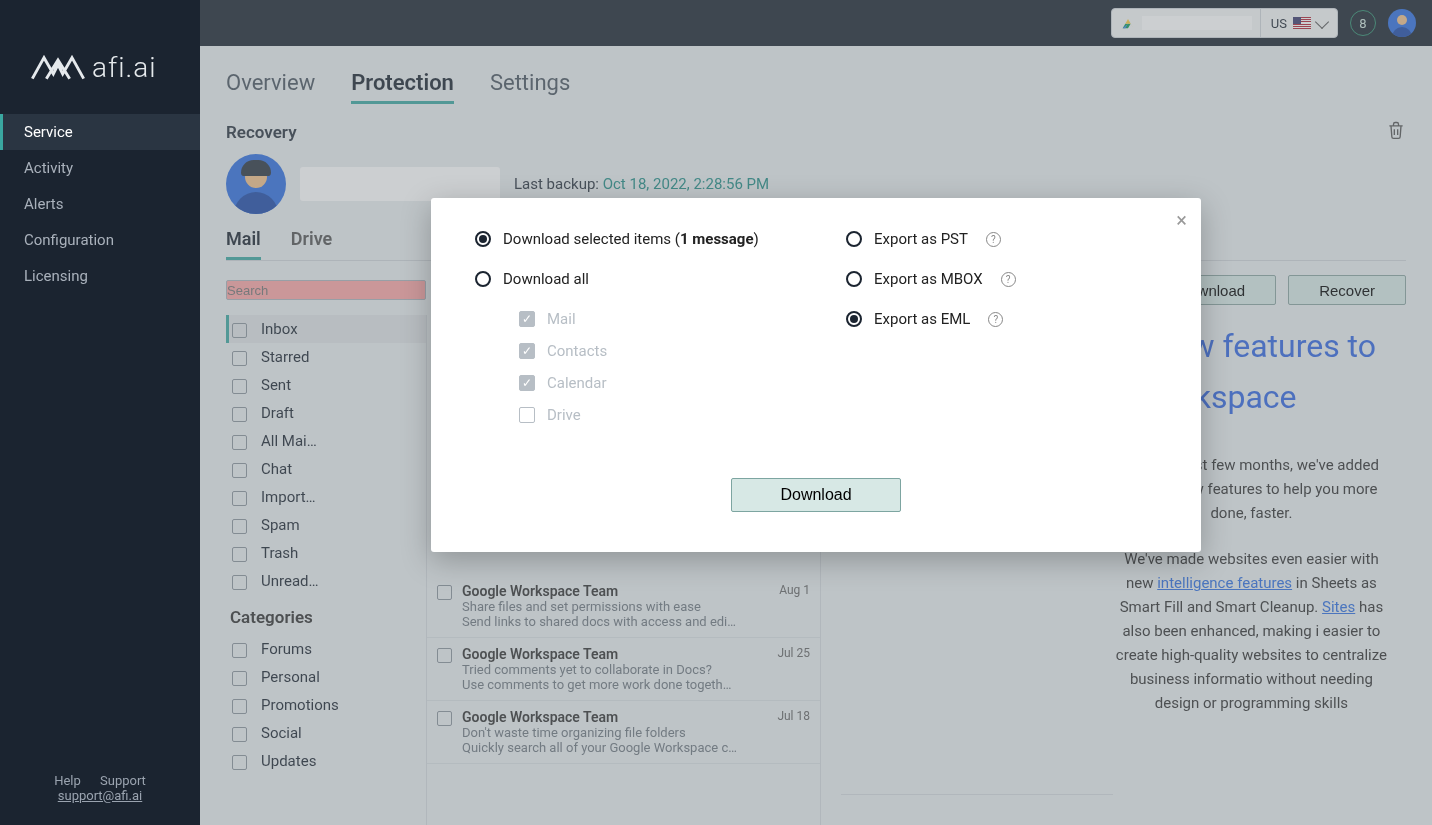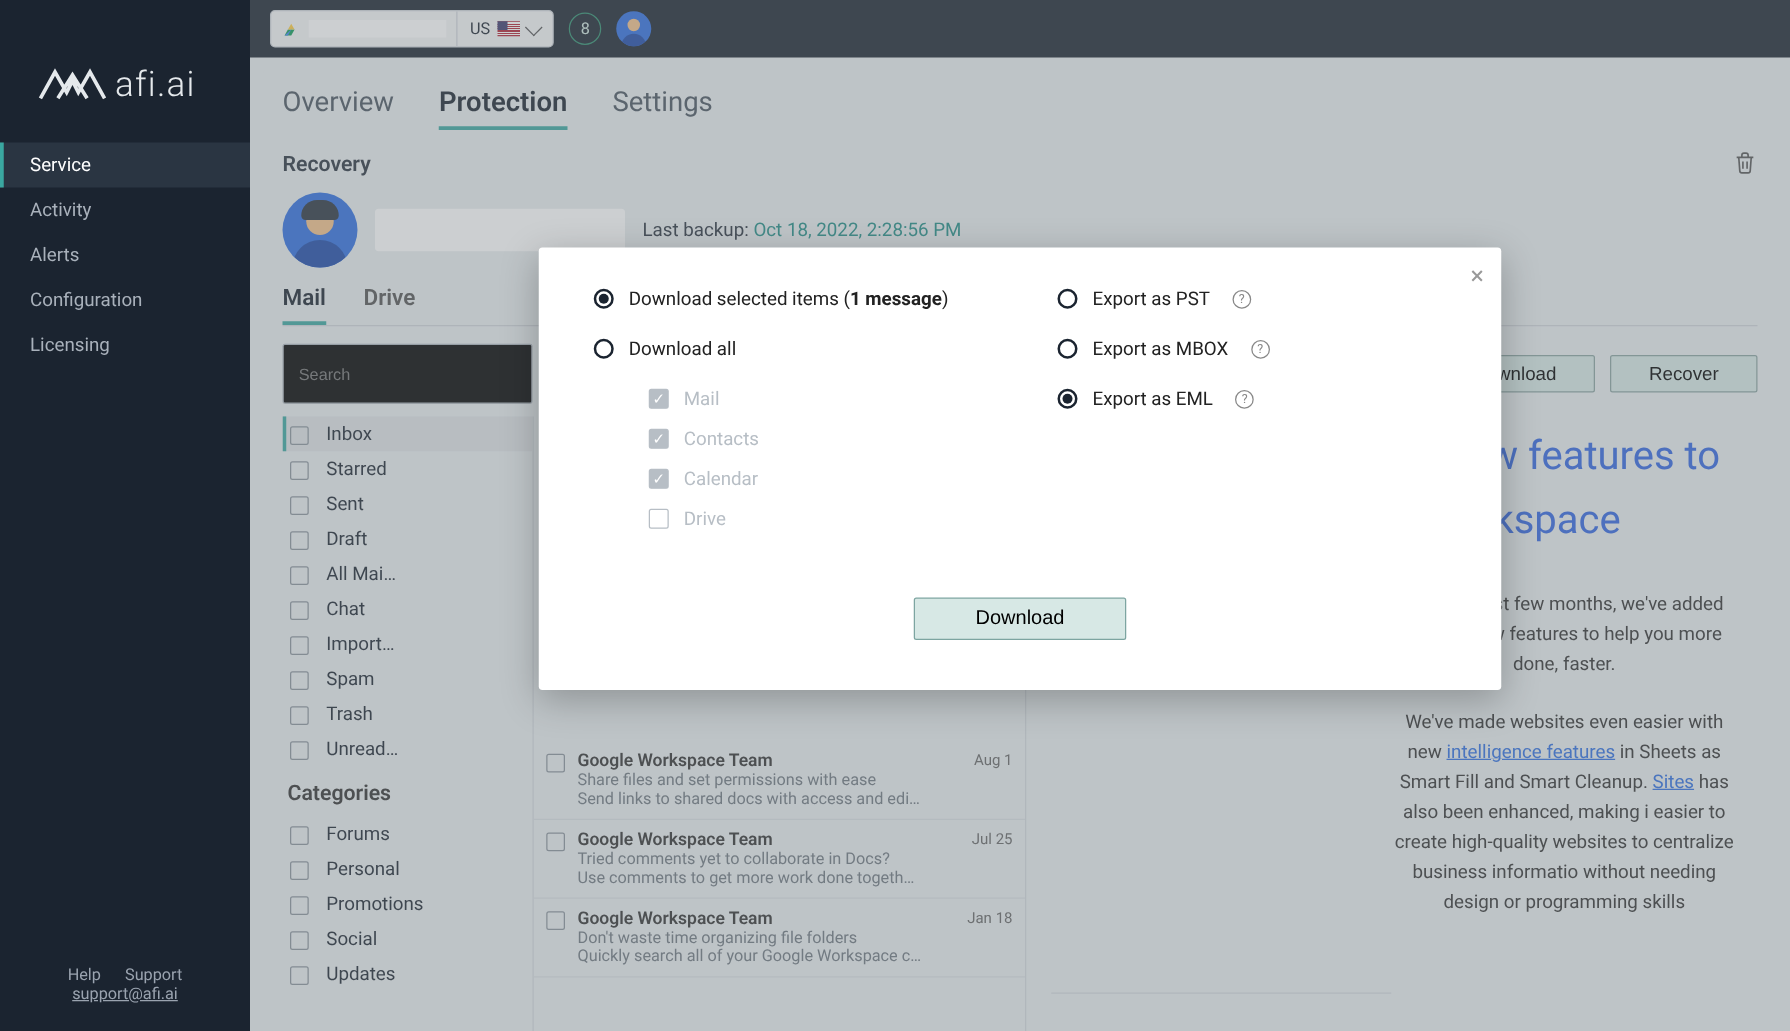--- a/index.html
+++ b/index.html
@@ -35,21 +35,21 @@
   .side-footer { padding: 14px 0 22px; text-align: center; font-size: 13px; color: #9aa3af; }
   .side-footer a { color: #9aa3af; text-decoration: underline; }
   .side-footer .row1 span { margin: 0 8px; }
 
   
   .main { flex: 1; display: flex; flex-direction: column; background: #e9edef; position: relative; }
 
   
   .topbar {
     height: 46px; background: #1b2430; display: flex; align-items: center;
-    padding: 0 16px; gap: 12px; justify-content: flex-start;
+    padding: 0 16px; gap: 12px; justify-content: flex-end;
   }
   .locale-box {
     display: flex; align-items: center; height: 30px;
     background: #f4f5f6; border-radius: 4px; overflow: hidden;
     border: 1px solid #cfd4d9;
   }
   .locale-left {
     display:flex; align-items:center; padding: 0 8px; gap:6px; height:100%;
     border-right: 1px solid #cfd4d9;
   }
@@ -94,22 +94,22 @@
   .user-name-blank { width:200px; height:34px; background:#fff; border-radius:3px; }
   .last-backup { font-size:15px; color:#2b3440;}
   .last-backup .lb-date { color:#238f88; }
 
   .subpanel { flex:1; padding: 0 16px; display:flex; flex-direction:column; overflow:hidden;}
   .subtabs { display:flex; gap:30px; font-size:18px; font-weight:600; color:#555; border-bottom:1px solid #cfd4d9;}
   .subtab { padding-bottom:8px; cursor:pointer;}
   .subtab.active { color:#1b2430; border-bottom:3px solid #3aa7a0;}
   .toolbar { display:flex; align-items:center; gap:12px; padding:14px 0 10px;}
   .search {
-    width:200px; height:48px; border:1px solid #aab2ba; border-radius:2px;
-    padding:0 12px; font-size:13px; color:#666; background:#000000;
+    width:200px; height:20px; border:1px solid #aab2ba; border-radius:2px;
+    padding:0 0; font-size:13px; color:#666; background:#fca5a5;
   }
   .toolbar-spacer{flex:1;}
   .bv-label{font-size:14px;color:#333;}
   .bv-select{
     border:1px solid #aab2ba;height:30px;border-radius:2px;padding:0 10px;
     display:flex;align-items:center;gap:8px;font-size:14px;cursor:pointer;background:#eef1f2;
     min-width:130px; justify-content:flex-end;
   }
   .btn {
     height:30px;padding:0 30px;border:1px solid #8aa3a1;border-radius:2px;
@@ -352,21 +352,21 @@
                 <span class="cb"></span>
                 <div class="msg-body">
                   <div><span class="msg-from">Google Workspace Team</span><span class="msg-date">Jul 25</span></div>
                   <div class="msg-sub">Tried comments yet to collaborate in Docs?</div>
                   <div class="msg-prev">Use comments to get more work done togeth…</div>
                 </div>
               </div>
               <div class="msg-row">
                 <span class="cb"></span>
                 <div class="msg-body">
-                  <div><span class="msg-from">Google Workspace Team</span><span class="msg-date">Jan 18</span></div>
+                  <div><span class="msg-from">Google Workspace Team</span><span class="msg-date">Jul 18</span></div>
                   <div class="msg-sub">Don't waste time organizing file folders</div>
                   <div class="msg-prev">Quickly search all of your Google Workspace c…</div>
                 </div>
               </div>
             </div>
 
             <div class="preview">
               <div class="preview-meta">
                 <span>space-noreply@google.…</span>
                 <span>Mon 8/22/22 8:12 AM</span>

